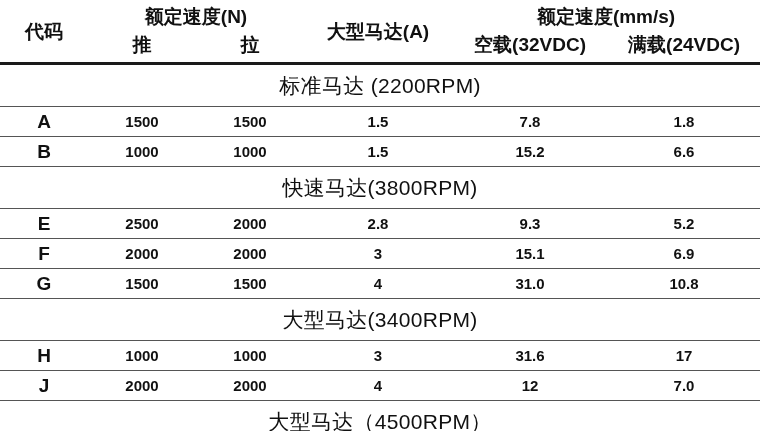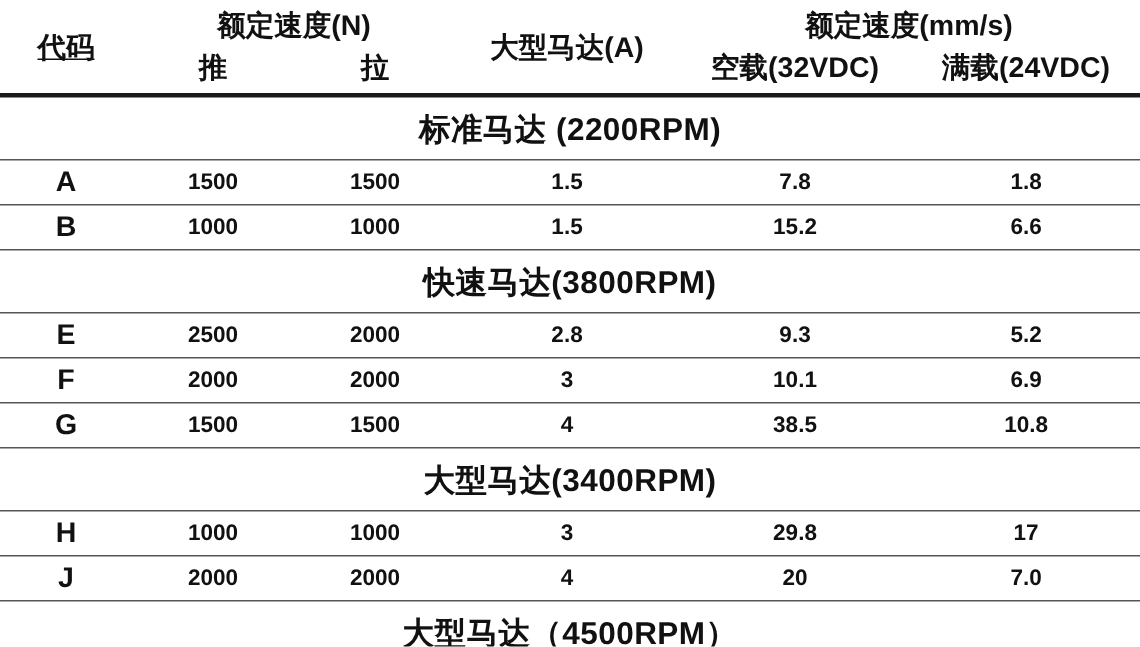--- a/index.html
+++ b/index.html
@@ -37,39 +37,38 @@
     padding-bottom: 2px;
   }
   .hdr-sub td {
     font-size: 19px;
     font-weight: bold;
     padding-bottom: 4px;
   }
   .hdr-code {
     font-size: 19px;
     font-weight: bold;
-    text-decoration: underline;
   }
   .rule-thick td {
     border-bottom: 3px solid #1a1a1a;
     height: 0;
     line-height: 0;
     font-size: 0;
   }
   .rule-thin td {
     border-bottom: 1px solid #555555;
     height: 0;
     line-height: 0;
     font-size: 0;
   }
 
   
   .section-row td {
     font-size: 21px;
-    font-weight: bold;
+    font-weight: normal;
     padding: 7px 0 6px 0;
     letter-spacing: 0.3px;
   }
 
   
   .data-row td {
     font-size: 15px;
     font-weight: bold;
     padding: 2px 0 2px 0;
     height: 25px;
@@ -156,64 +155,64 @@
   </tr>
   <tr class="rule-thin">
         <td colspan="6"></td>
       </tr>
 
   <tr class="data-row">
     <td class="code-cell">F</td>
     <td>2000</td>
     <td>2000</td>
     <td>3</td>
-    <td>10.1</td>
+    <td>15.1</td>
     <td>6.9</td>
   </tr>
   <tr class="rule-thin">
         <td colspan="6"></td>
       </tr>
 
   <tr class="data-row">
     <td class="code-cell">G</td>
     <td>1500</td>
     <td>1500</td>
     <td>4</td>
-    <td>38.5</td>
+    <td>31.0</td>
     <td>10.8</td>
   </tr>
   <tr class="rule-thin">
         <td colspan="6"></td>
       </tr>
 
   <tr class="section-row">
     <td colspan="6">大型马达(3400RPM)</td>
   </tr>
   <tr class="rule-thin">
         <td colspan="6"></td>
       </tr>
 
   <tr class="data-row">
     <td class="code-cell">H</td>
     <td>1000</td>
     <td>1000</td>
     <td>3</td>
-    <td>29.8</td>
+    <td>31.6</td>
     <td>17</td>
   </tr>
   <tr class="rule-thin">
         <td colspan="6"></td>
       </tr>
 
   <tr class="data-row">
     <td class="code-cell">J</td>
     <td>2000</td>
     <td>2000</td>
     <td>4</td>
-    <td>20</td>
+    <td>12</td>
     <td>7.0</td>
   </tr>
   <tr class="rule-thin">
         <td colspan="6"></td>
       </tr>
 
   <tr class="section-row">
     <td colspan="6">大型马达（4500RPM）</td>
   </tr>
 

